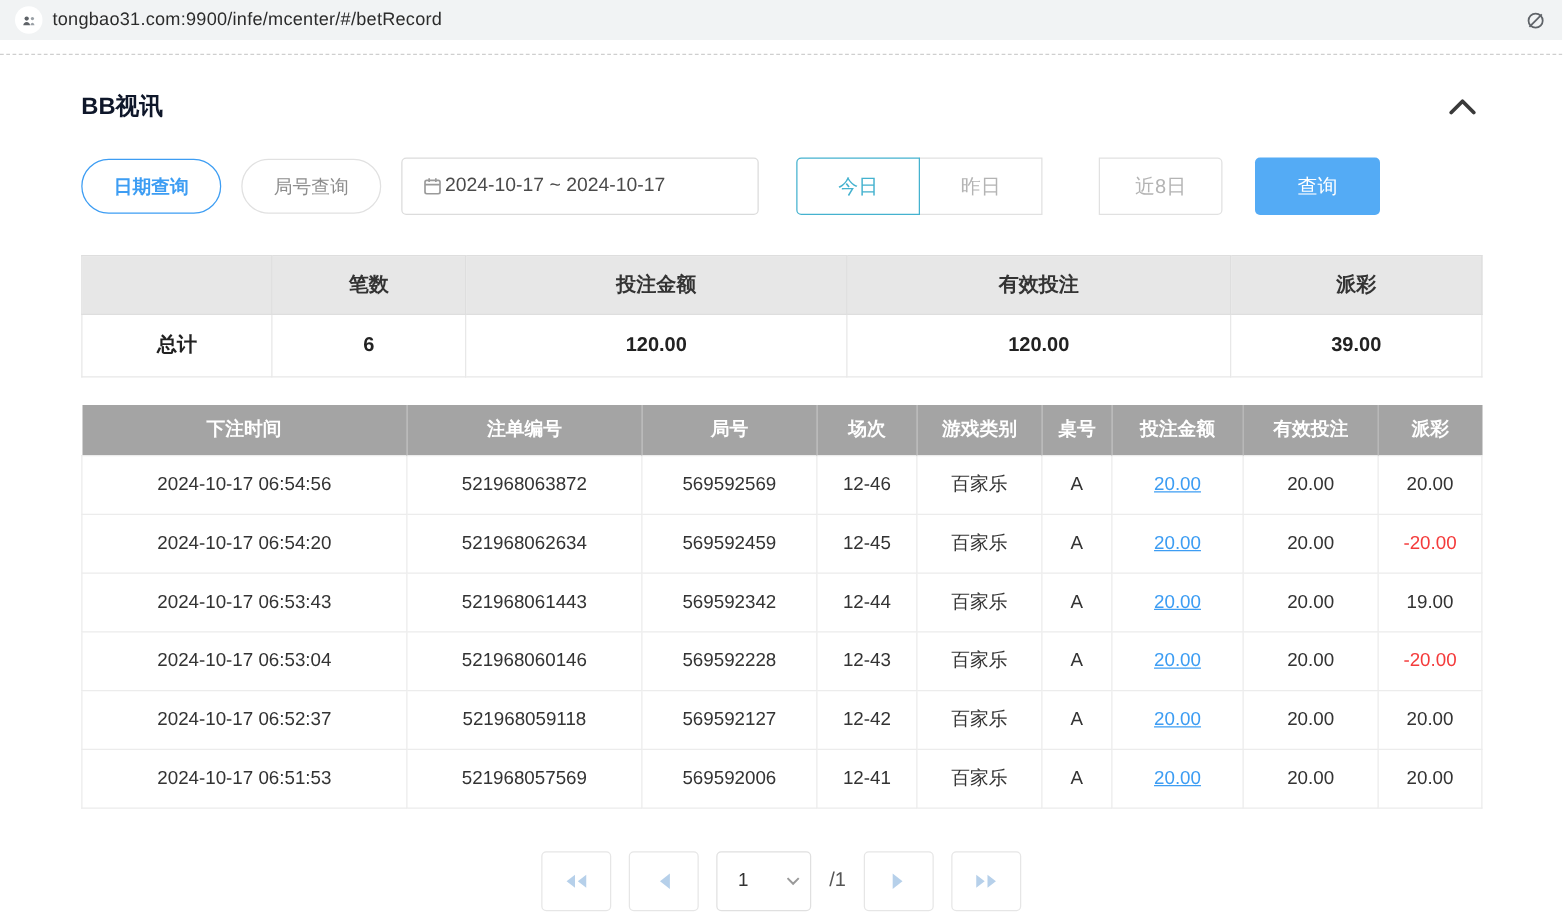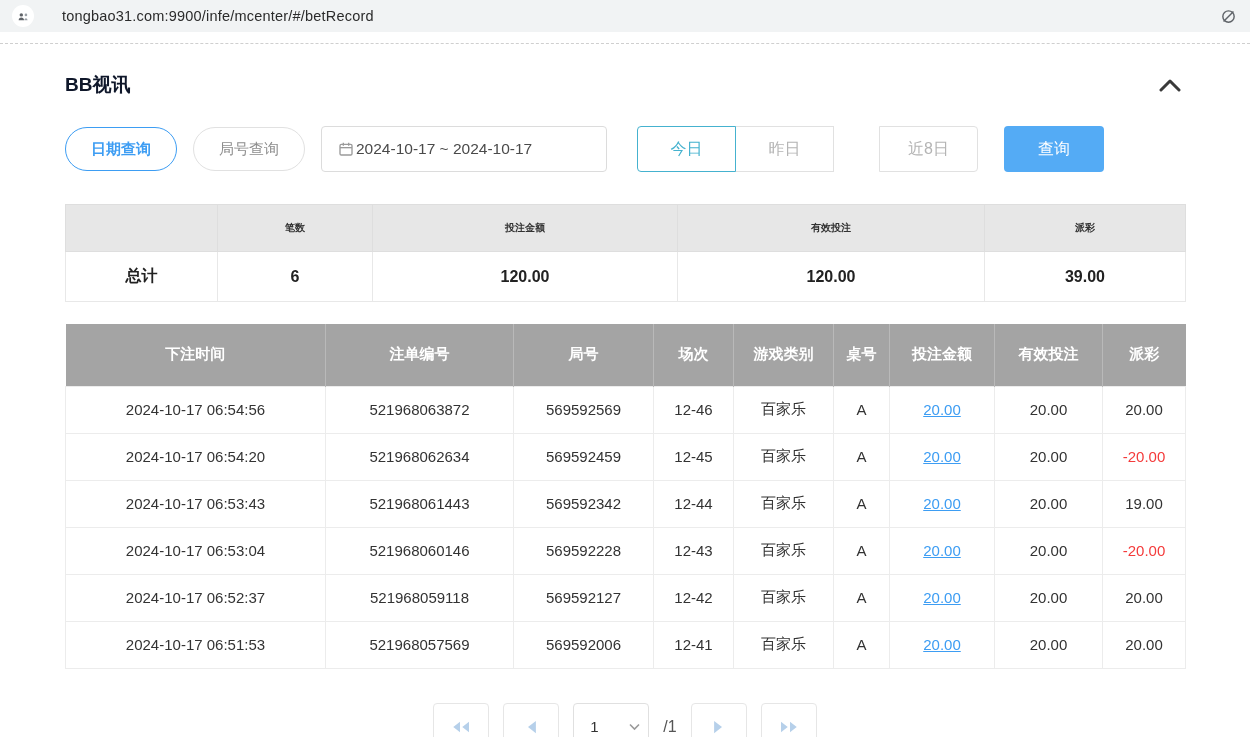--- a/index.html
+++ b/index.html
@@ -1,21 +1,21 @@
 <!DOCTYPE html>
 <html style="--accent: #3d9df3; --primary: #54abf5; --teal: #45b2cf; --table-head: #a4a4a4; --negative: #f43b3b;"><head>
 <meta charset="utf-8">
 <style>
   * { box-sizing: border-box; }
   html,body { margin:0; padding:0; background:#fff; }
   body { font-family:"Liberation Sans","DejaVu Sans",sans-serif; color:#333; }
   .page { width:1250px; height:737px; background:#fff; overflow:hidden; position:relative; }
 
   
-  .browser-bar { height:32px; background:#f1f3f4; display:flex; align-items:center; padding:0 12px; gap:28px; }
+  .browser-bar { height:32px; background:#f1f3f4; display:flex; align-items:center; padding:0 12px; gap:8px; }
   .profile-icon { width:22px; height:22px; border-radius:50%; background:#fff; display:flex; align-items:center; justify-content:center; cursor:pointer; }
   .url-text { flex:1; font-size:14.5px; color:#2b2b2b; letter-spacing:.2px; }
   .bar-right-icon { width:20px; height:20px; display:flex; align-items:center; justify-content:center; cursor:pointer; }
   .dashed-sep { border-top:1px dashed #cfcfcf; margin-top:11px; }
 
   
   .content { padding:28px 65px 0 65px; }
 
   .title-row { display:flex; align-items:center; justify-content:space-between; margin-bottom:28px; }
   .page-title { font-size:19px; font-weight:700; color:#0f172a; margin:0; }
@@ -35,25 +35,25 @@
   .btn-group button { width:99px; height:46px; background:#fff; border:1px solid #e1e1e1; color:#b4b4b4; font-size:16px; cursor:pointer; margin-left:-1px; position:relative; }
   .btn-group button:first-child { border-radius:4px 0 0 4px; margin-left:14px; }
   .btn-group button:last-child { border-radius:0 4px 4px 0;margin-left:45px; }
   .btn-group button.active { color:var(--teal,#45b2cf); border-color:var(--teal,#45b2cf); z-index:2; }
 
   .search-btn { width:100px; height:46px; background:var(--primary,#54abf5); color:#fff; border:none; border-radius:4px; font-size:16px; cursor:pointer; margin-left:10px; }
 
   
   table { border-collapse:collapse; width:1120px; table-layout:fixed; }
   .summary-table { margin-bottom:22px; }
-  .summary-table th { background:#e7e7e7; height:47px; font-size:10px; font-weight:600; color:#333; border:1px solid #dedede; text-align:center; }
+  .summary-table th { background:#e7e7e7; height:47px; font-size:16px; font-weight:600; color:#333; border:1px solid #dedede; text-align:center; }
   .summary-table td { background:#fff; height:50px; font-size:16px; font-weight:600; color:#222; border:1px solid #e8e8e8; text-align:center; }
 
   
-  .records-table thead th { background:var(--table-head,#a4a4a4); color:#fff; font-weight:700; font-size:15px; height:62px; text-align:center; border-right:1px solid #b9b9b9; }
+  .records-table thead th { background:var(--table-head,#a4a4a4); color:#fff; font-weight:700; font-size:15px; height:40px; text-align:center; border-right:1px solid #b9b9b9; }
   .records-table thead th:last-child { border-right:none; }
   .records-table tbody td { height:47px; border:1px solid #ececec; font-size:15px; color:#333; text-align:center; background:#fff; }
   .records-table .amt-link { color:var(--accent,#3d9df3); text-decoration:underline; cursor:pointer; }
   .records-table td.neg { color:var(--negative,#f43b3b); }
 
   
   .pagination { margin-top:34px; display:flex; align-items:center; justify-content:center; gap:14px; }
   .page-btn { width:56px; height:48px; background:#fff; border:1px solid #e6e6e6; border-radius:4px; display:flex; align-items:center; justify-content:center; cursor:pointer; }
   .page-btn svg { fill:#b6d0ea; }
   .select-wrap { position:relative; width:76px; height:48px; }

